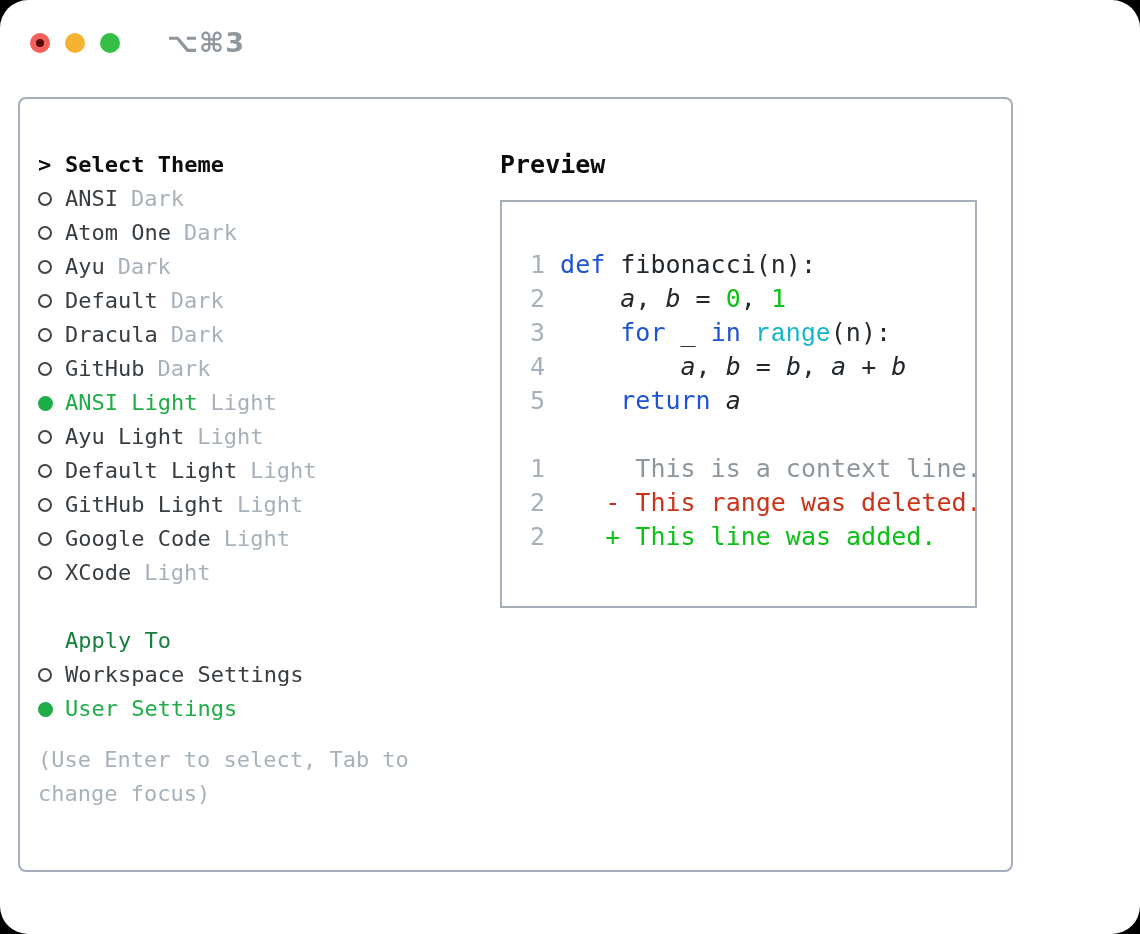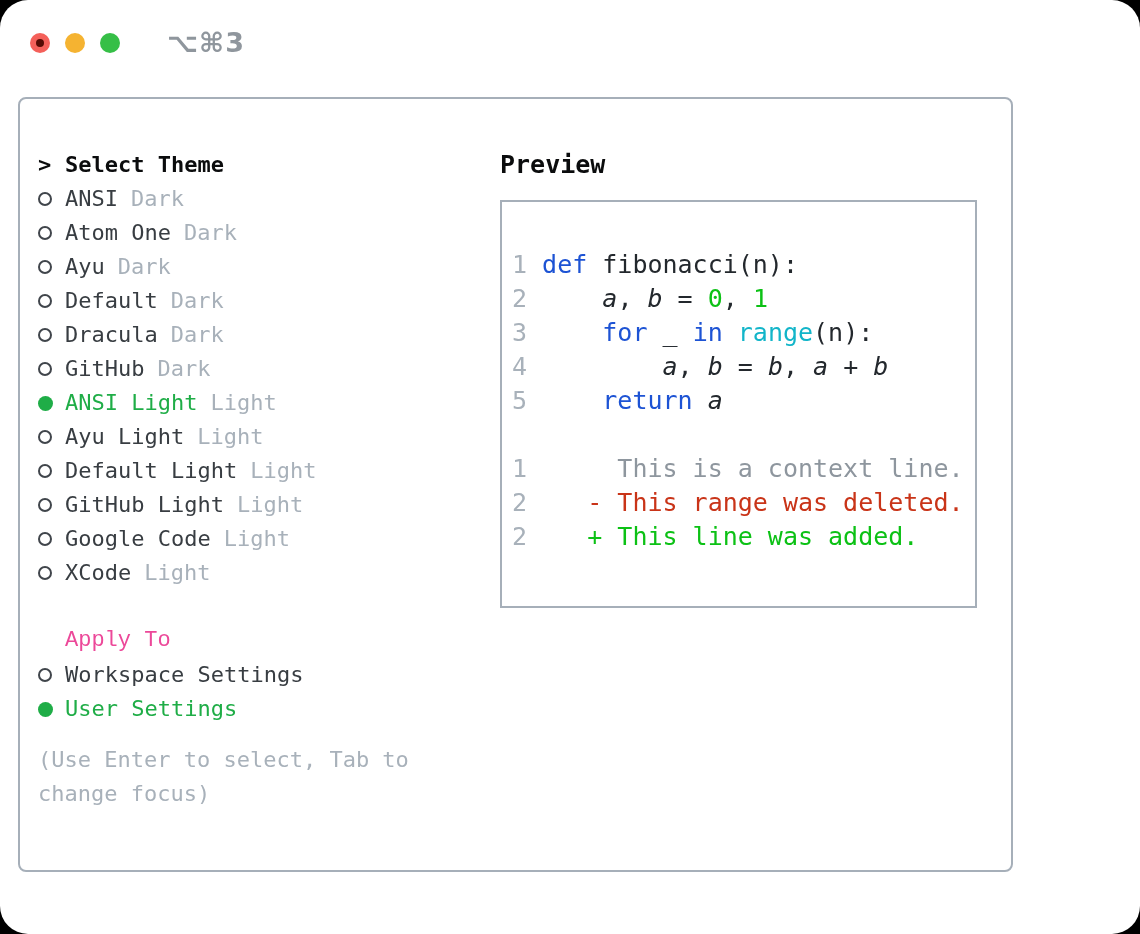--- a/index.html
+++ b/index.html
@@ -22,37 +22,37 @@
     position:absolute;left:18px;top:97px;width:995px;height:775px;
     border:2px solid #a6afb9;border-radius:8px;box-sizing:border-box;
     display:flex;background:#fff;
   }
   .left-col{box-sizing:border-box;width:452px;padding:49px 0 0 18px;
     font-size:22px;line-height:34px;color:#383d42;}
   .row{display:flex;align-items:center;height:34px;white-space:pre;}
   .icon-col{width:27px;flex:none;display:flex;align-items:center;}
   .cursor{font-weight:700;color:#0b0c0d;}
   .heading{font-weight:700;color:#0b0c0d;}
-  .subheading{color:#ec4899;font-family:Liberation Mono, monospace;}
+  .subheading{color:#15803d;}
   .radio{width:14px;height:14px;box-sizing:border-box;border:2px solid #40454b;border-radius:50%;}
   .radio.sel{border:0;background:var(--accent);width:15px;height:15px;}
   .sel-text{color:var(--accent);}
   .badge{color:#a8b1ba;margin-left:13px;text-align:center;}
   .gap{height:34px;}
   .footer{margin-top:17px;color:#a8b1ba;width:432px;line-height:34px;}
   
   .right-col{padding:49px 0 0 28px;font-size:25px;line-height:34px;}
   .preview-box{
     margin-top:18px;width:477px;height:408px;box-sizing:border-box;
-    border:2px solid #a6afb9;padding:46px 0 0 10px;overflow:hidden;
+    border:2px solid #a6afb9;padding:46px 0 0 28px;overflow:hidden;
   }
   .code-row{height:34px;white-space:pre;color:#23282d;}
   .ln{display:inline-block;width:2ch;color:#a8b1ba;}
   .seg-kw{color:var(--kw);}
-  .seg-fn{color:var(--fn);}
+  .seg-fn{color:var(--fn);font-family:Liberation Mono, monospace;}
   .seg-num{color:var(--add);}
   .seg-var{font-style:italic;color:#23282d;}
   .seg-pl{color:#23282d;}
   .seg-ctx{color:#8e969e;margin-top:22px;}
   .seg-del{color:var(--del);}
   .seg-add{color:var(--add);}
 </style>
 </head>
 <body>
 

